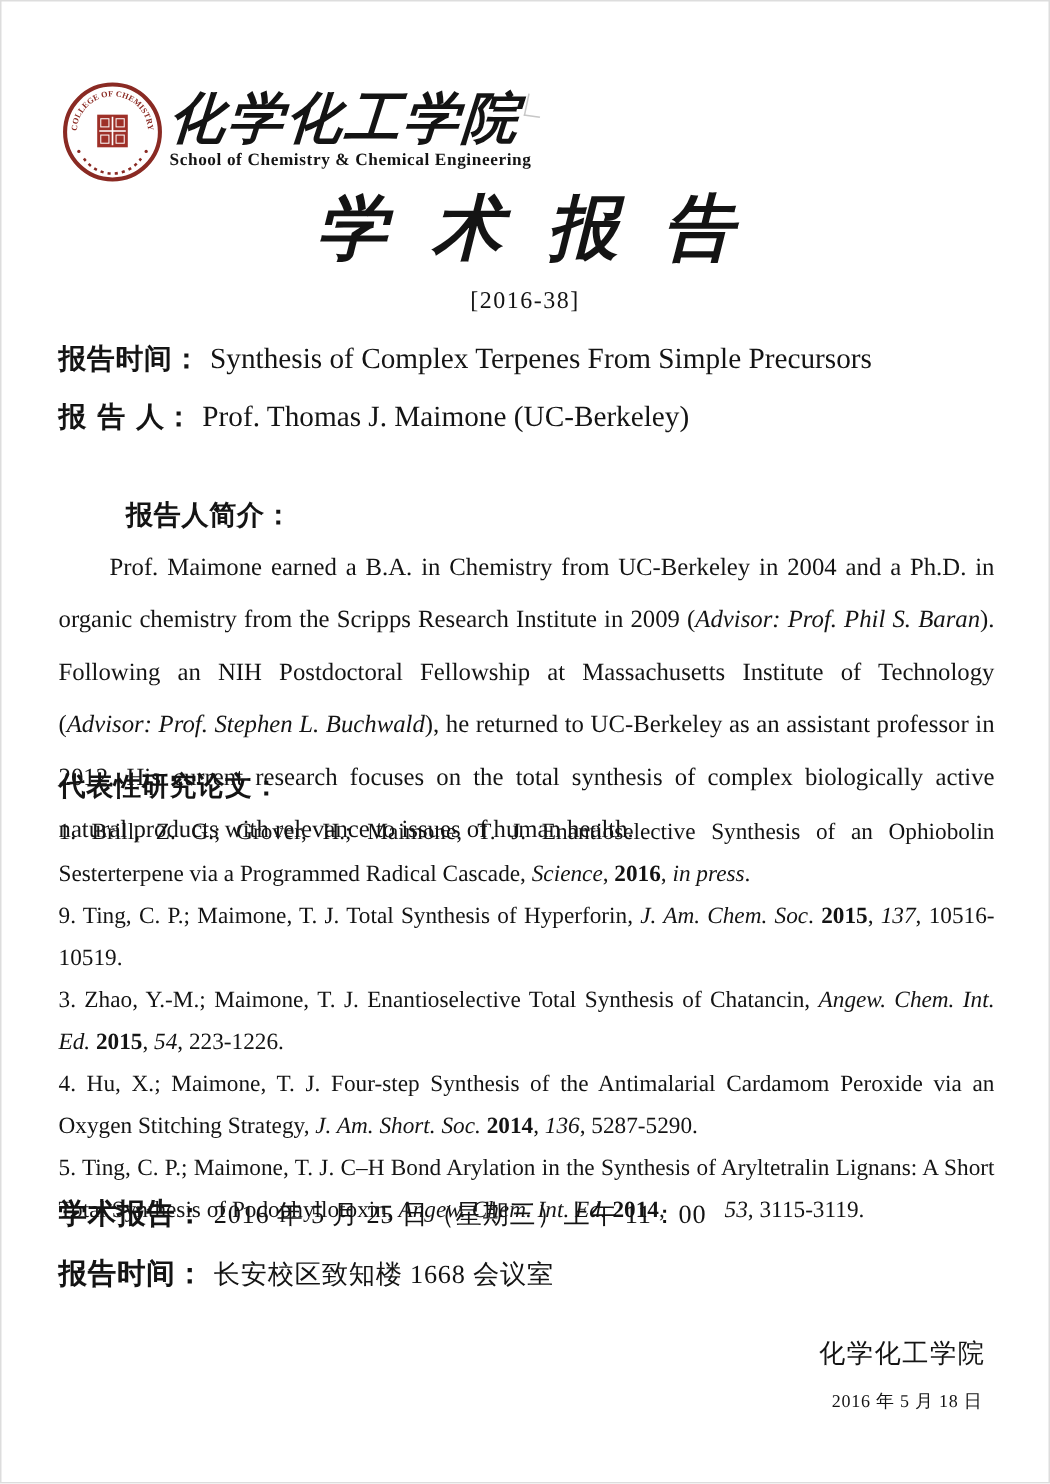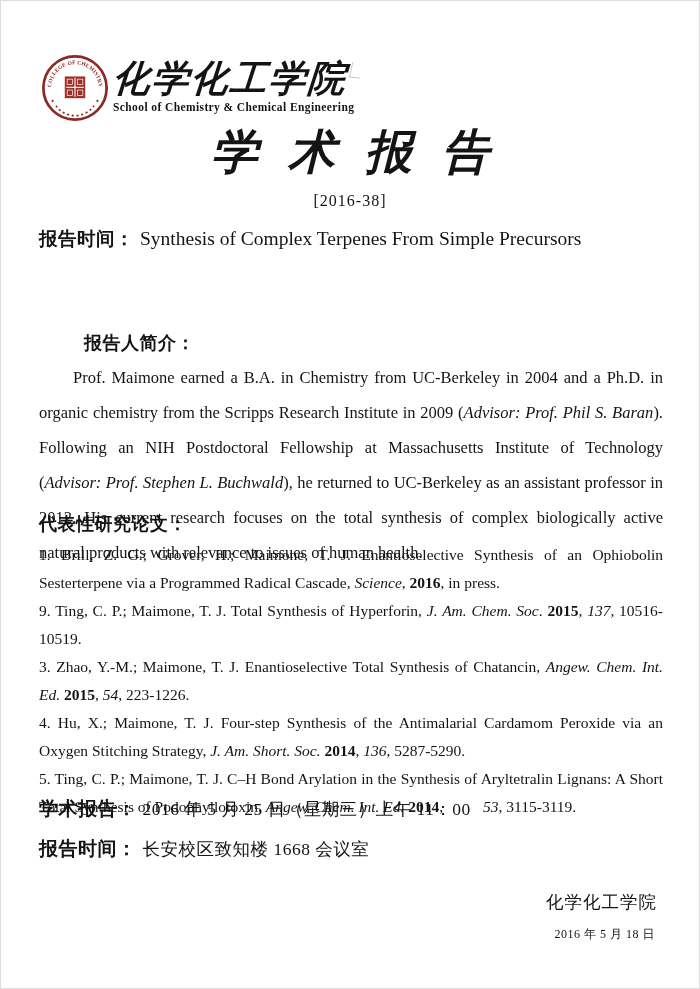--- a/index.html
+++ b/index.html
@@ -126,27 +126,30 @@
     <div class="logo-cn"><span>化学化工学院</span><span class="logo-sig-mark"></span></div>
     <div class="logo-en">School of Chemistry &amp; Chemical Engineering</div>
   </div>
 
   <div class="lecture-title">学术报告</div>
   <div class="issue-no">[2016-38]</div>
 
   <div class="info-line title-line">
     <span class="cn-label">报告时间：</span><span class="info-value">Synthesis of Complex Terpenes From Simple Precursors</span>
   </div>
+  <div class="info-line speaker-line">
+    <span class="cn-label">报 告 人：</span><span class="info-value">Prof. Thomas J. Maimone (UC-Berkeley)</span>
+  </div>
 
   <div class="section-label bio-label">报告人简介：</div>
   <div class="bio-para"><span>Prof. Maimone earned a B.A. in Chemistry from UC-Berkeley in 2004 and a Ph.D. in organic chemistry from the Scripps Research Institute in 2009 (</span><span style="font-style: italic;">Advisor: Prof. Phil S. Baran</span><span>). Following an NIH Postdoctoral Fellowship at Massachusetts Institute of Technology (</span><span style="font-style: italic;">Advisor: Prof. Stephen L. Buchwald</span><span>), he returned to UC-Berkeley as an assistant professor in 2012. His current research focuses on the total synthesis of complex biologically active natural products with relevance to issues of human health.</span></div>
 
   <div class="section-label papers-label">代表性研究论文：</div>
   <div class="papers-list">
-    <p><span>1. Brill, Z. G.; Grover, H.; Maimone, T. J. Enantioselective Synthesis of an Ophiobolin Sesterterpene via a Programmed Radical Cascade, </span><span style="font-style: italic;">Science</span><span>, </span><span style="font-weight: bold;">2016</span><span>, </span><span style="">in press</span><span>.</span></p>
+    <p><span>1. Brill, Z. G.; Grover, H.; Maimone, T. J. Enantioselective Synthesis of an Ophiobolin Sesterterpene via a Programmed Radical Cascade, </span><span style="font-style: italic;">Science</span><span>, </span><span style="font-weight: bold;">2016</span><span>, </span><span style="font-style: italic;">in press</span><span>.</span></p>
     <p><span>9. Ting, C. P.; Maimone, T. J. Total Synthesis of Hyperforin, </span><span style="font-style: italic;">J. Am. Chem. Soc</span><span>. </span><span style="font-weight: bold;">2015</span><span>, </span><span style="font-style: italic;">137</span><span>, 10516-10519.</span></p>
     <p><span>3. Zhao, Y.-M.; Maimone, T. J. Enantioselective Total Synthesis of Chatancin, </span><span style="font-style: italic;">Angew. Chem. Int. Ed.</span><span> </span><span style="font-weight: bold;">2015</span><span>, </span><span style="font-style: italic;">54</span><span>, 223-1226.</span></p>
     <p><span>4. Hu, X.; Maimone, T. J. Four-step Synthesis of the Antimalarial Cardamom Peroxide via an Oxygen Stitching Strategy, </span><span style="font-style: italic;">J. Am. Short. Soc.</span><span> </span><span style="font-weight: bold;">2014</span><span>, </span><span style="font-style: italic;">136</span><span>, 5287-5290.</span></p>
     <p><span>5. Ting, C. P.; Maimone, T. J. C–H Bond Arylation in the Synthesis of Aryltetralin Lignans: A Short Total Synthesis of Podophyllotoxin, </span><span style="font-style: italic;">Angew. Chem. Int. Ed.</span><span> </span><span style="font-weight: bold;">2014</span><span>, </span><span style="font-style: italic; margin-left: 36px;">53</span><span>, 3115-3119.</span></p>
   </div>
 
   <div class="sched-line time-line">
     <span class="sched-label">学术报告：</span><span class="sched-value">2016 年 5 月 25 日（星期三）上午 11：00</span>
   </div>
   <div class="sched-line venue-line">

